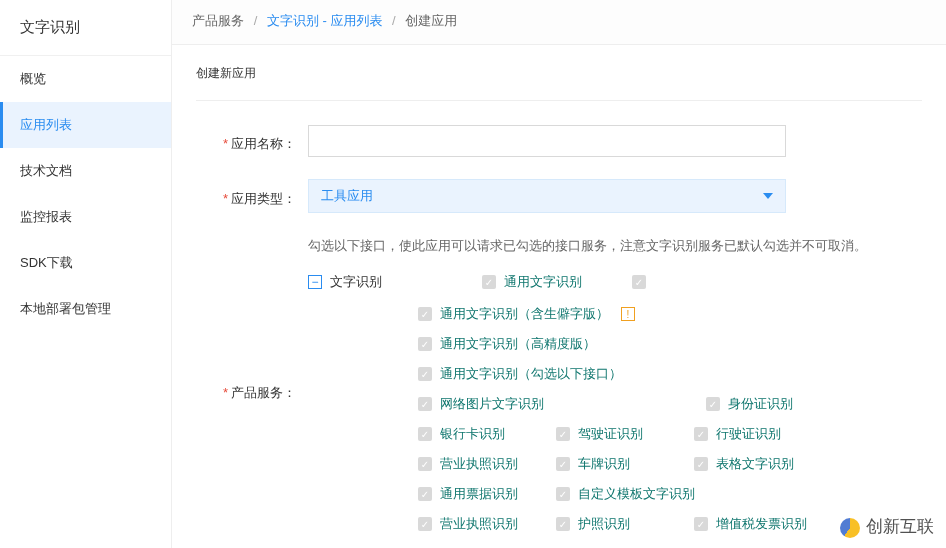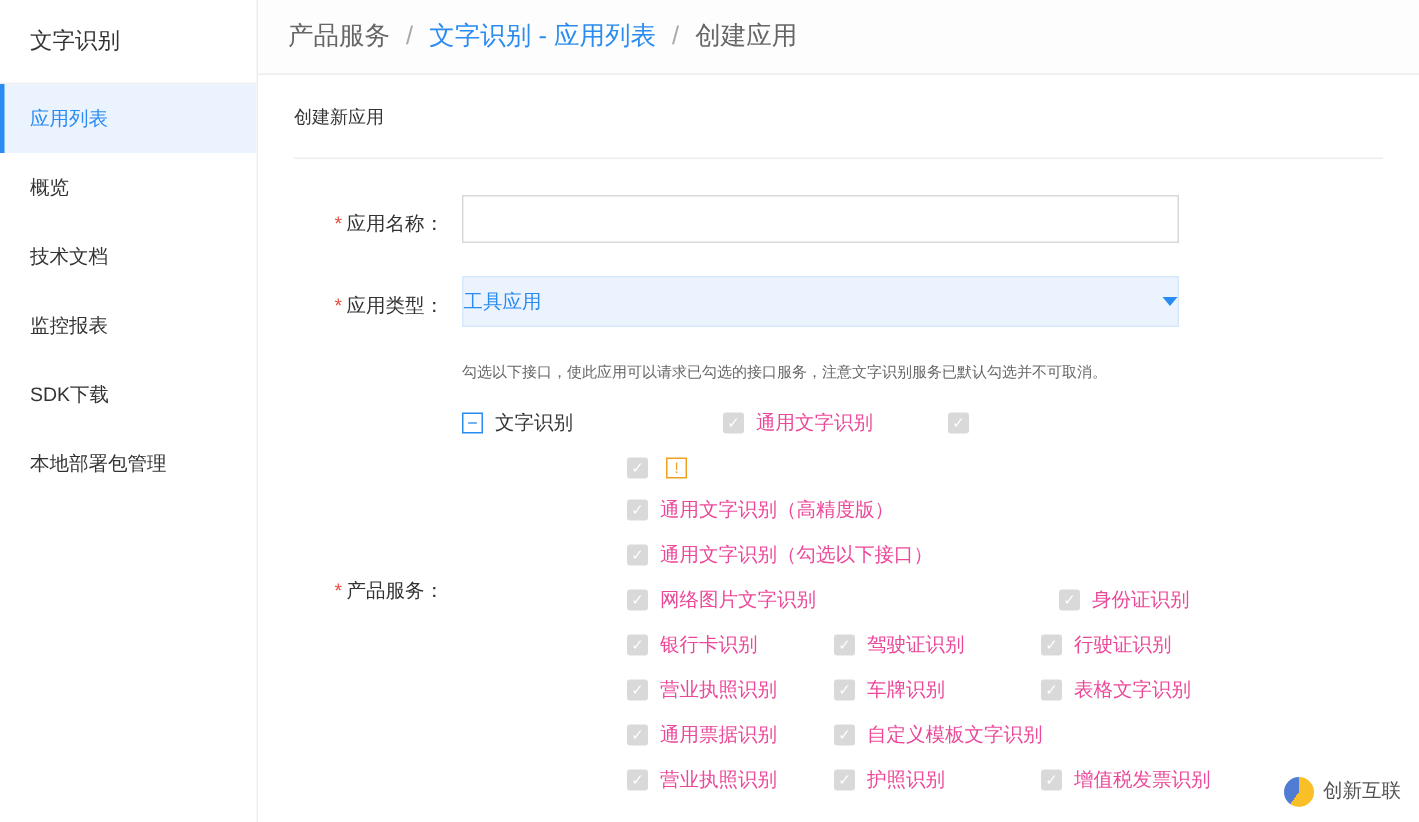--- a/index.html
+++ b/index.html
@@ -38,21 +38,21 @@
       padding-left: 17px;
     }
     .main {
       flex: 1;
       background: #fff;
       padding: 0;
       overflow-y: auto;
     }
     .breadcrumb {
       padding: 12px 20px 14px;
-      font-size: 17px;
+      font-size: 13px;
       color: #666;
       border-bottom: 1px solid #eee;
       background: #fdfdfd;
     }
     .breadcrumb .link { color: #2a8cf0; cursor: pointer; }
     .breadcrumb .sep { margin: 0 6px; color: #aaa; }
     .content { padding: 20px 24px; }
     .page-title {
       font-size: 12px;
       font-weight: 500;
@@ -89,33 +89,33 @@
       outline: none;
     }
     .select-box {
       width: 100%;
       height: 34px;
       background: #eaf3fe;
       border: 1px solid #d6e9fb;
       display: flex;
       align-items: center;
       justify-content: space-between;
-      padding: 0 0;
+      padding: 0 12px;
       cursor: pointer;
       color: #2a8cf0;
     }
     .chevron {
       width: 0; height: 0;
       border-left: 5px solid transparent;
       border-right: 5px solid transparent;
       border-top: 6px solid #2a8cf0;
     }
     .hint {
       color: #666;
-      font-size: 10px;
+      font-size: 13px;
       line-height: 1.7;
       margin-bottom: 16px;
     }
     .api-tree {
       padding-left: 0;
     }
     .tree-head {
       display: flex;
       align-items: center;
       gap: 8px;
@@ -152,58 +152,58 @@
       width: 14px; height: 14px;
       background: #d9d9d9;
       border-radius: 2px;
       display: inline-flex;
       align-items: center;
       justify-content: center;
       color: #fff;
       font-size: 10px;
       flex-shrink: 0;
     }
-    .api-label { color: #ec4899; font-size: 13px; white-space: nowrap; }
+    .api-label { color: #0f766e; font-size: 13px; white-space: nowrap; }
     .warn-box {
       width: 14px; height: 14px;
       border: 1px solid #f0a020;
       color: #f0a020;
       display: inline-flex;
       align-items: center;
       justify-content: center;
       font-size: 10px;
       margin-left: 4px;
     }
     .watermark {
       position: fixed;
       right: 12px;
       bottom: 10px;
       display: flex;
-      align-items: flex-start;
+      align-items: flex-end;
       gap: 6px;
       color: #333;
-      font-size: 13px;
+      font-size: 17px;
       font-weight: 500;
       opacity: 0.85;
       font-family: Liberation Mono, monospace;
     }
     .wm-icon {
       width: 20px; height: 20px;
       border-radius: 50%;
       background: conic-gradient(#f7b500 0 60%, #3366cc 60% 100%);
     }
   </style>
 </head>
 <body>
 
 <div class="container">
   <div class="sidebar">
     <div class="sidebar-title">文字识别</div>
+    <div class="sidebar-item">概览</div>
     <div class="sidebar-item active">应用列表</div>
-    <div class="sidebar-item">概览</div>
     <div class="sidebar-item">技术文档</div>
     <div class="sidebar-item">监控报表</div>
     <div class="sidebar-item">SDK下载</div>
     <div class="sidebar-item">本地部署包管理</div>
   </div>
 
   <div class="main">
     <div class="breadcrumb">
       <span>产品服务</span>
       <span class="sep">/</span>
@@ -251,20 +251,21 @@
               <span class="cbx">✓</span>
               <span class="api-label">通用文字识别</span>
               <div style="width:34px;"></div>
               <span class="cbx">✓</span>
             </div>
 
             <div class="api-grid">
               <div class="api-row">
                 <div class="api-col full">
                   <span class="cbx">✓</span>
+                  <span class="api-label">通用文字识别（含生僻字版）</span>
                   <span class="warn-box">!</span>
                 </div>
               </div>
               <div class="api-row">
                 <div class="api-col full">
                   <span class="cbx">✓</span>
                   <span class="api-label">通用文字识别（高精度版）</span>
                 </div>
               </div>
               <div class="api-row">

